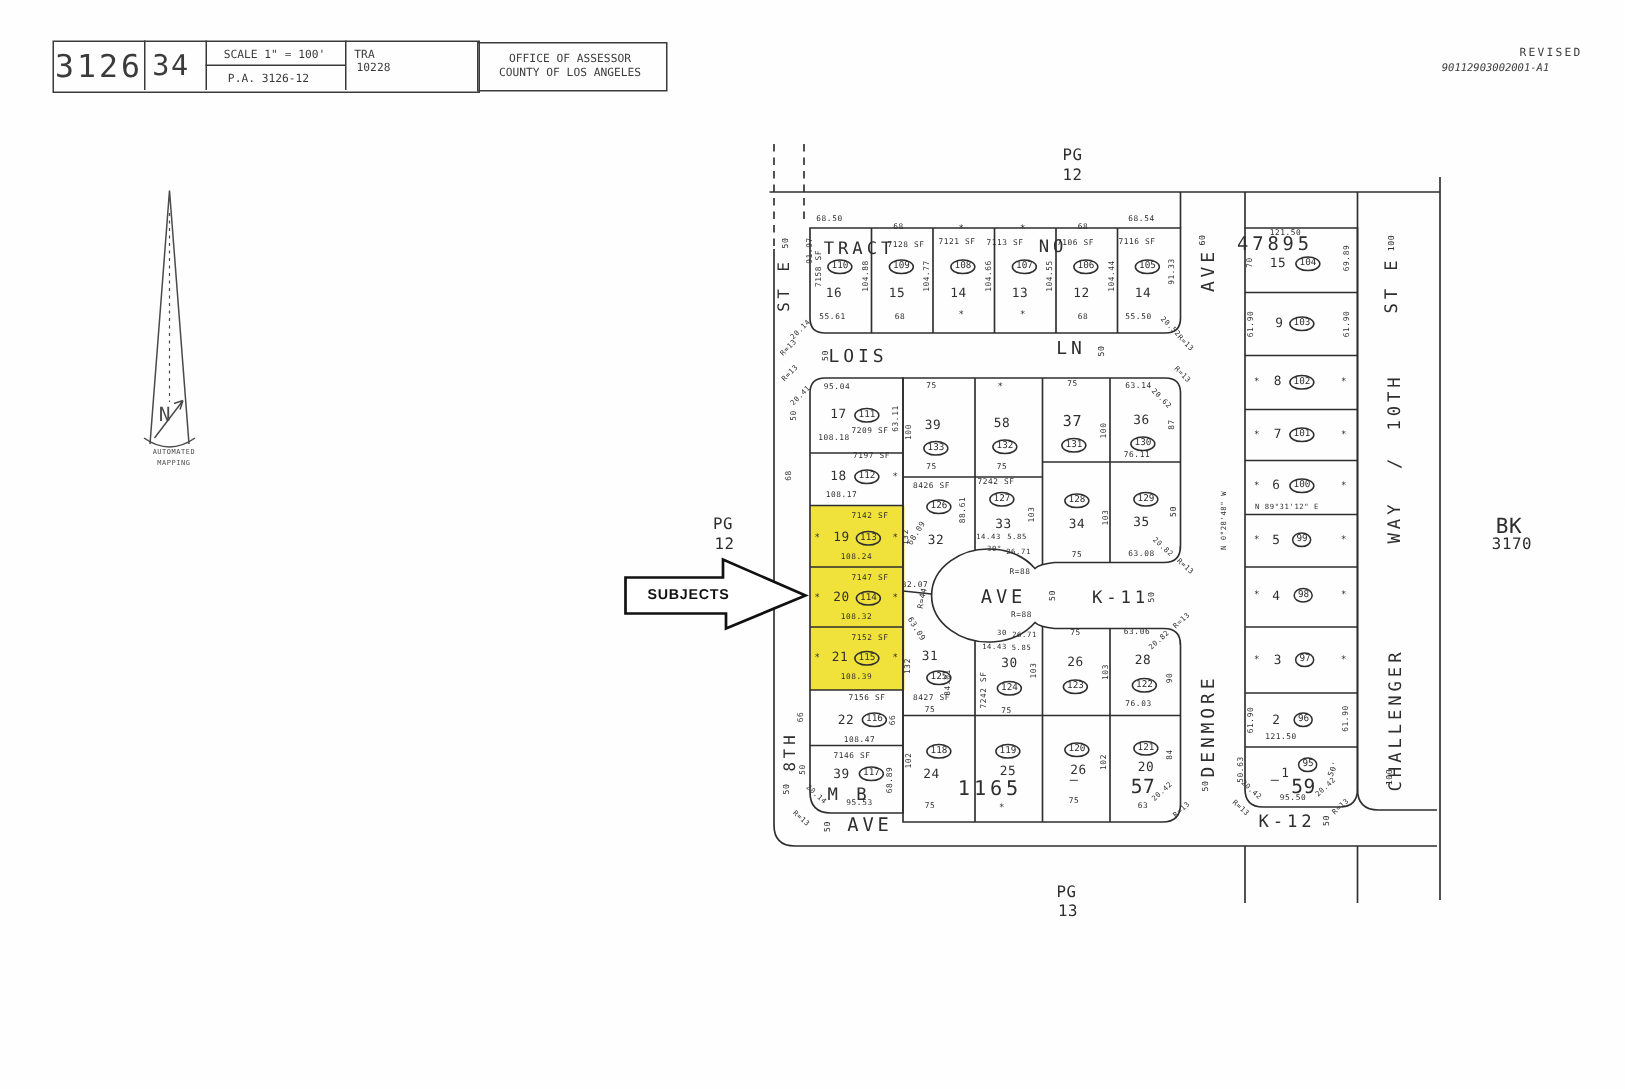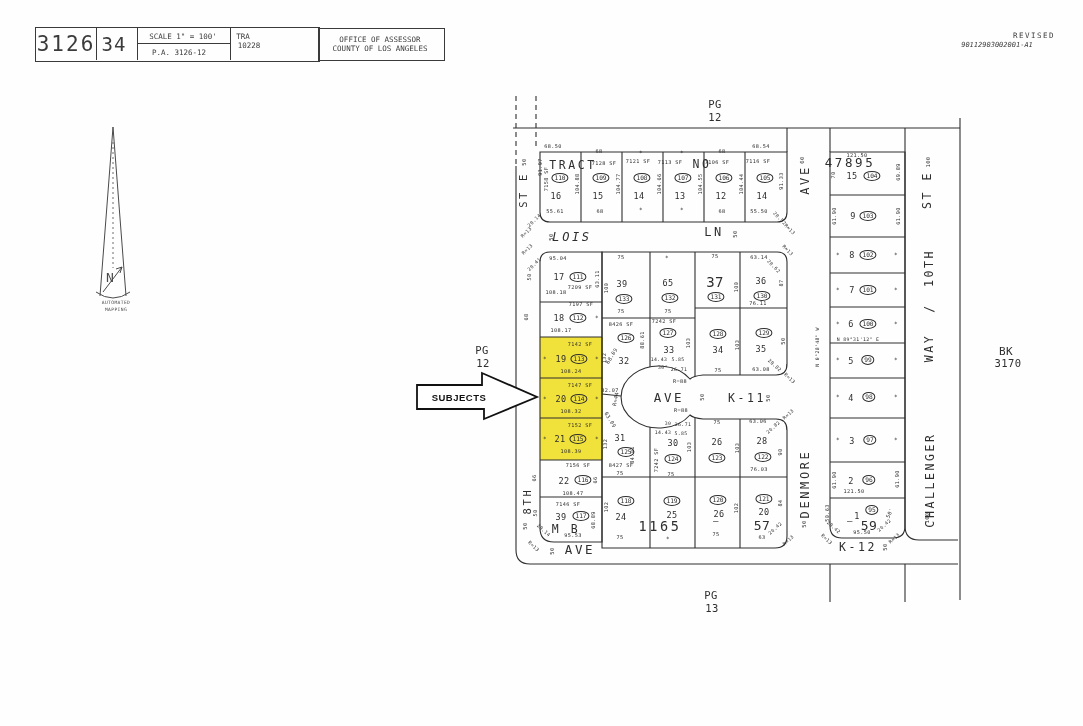--- a/index.html
+++ b/index.html
@@ -97,28 +97,28 @@
   <div class="lbl" style="left:116px;top:310px;font-size:4.6px;color:#4a4a4a;">MAPPING</div>
   <div class="callout-label" style="left:459px;top:397px;font-size:9.5px;">SUBJECTS</div>
 
   <div id="map" style="position:absolute;left:0;top:0;width:1083px;height:726px;">
       <div class="lbl" style="left: 715px; top: 104px; font-size: 10.5px;">PG</div>
       <div class="lbl" style="left: 715px; top: 117px; font-size: 10.5px;">12</div>
       <div class="lbl" style="left: 482px; top: 350px; font-size: 10.5px;">PG</div>
       <div class="lbl" style="left: 483px; top: 363px; font-size: 10.5px;">12</div>
       <div class="lbl" style="left: 711px; top: 595px; font-size: 10.5px;">PG</div>
       <div class="lbl" style="left: 712px; top: 608px; font-size: 10.5px;">13</div>
-      <div class="lbl" style="left: 1006px; top: 351px; font-size: 11px;">BK</div>
+      <div class="lbl" style="left: 1006px; top: 351px; font-size: 14px;">BK</div>
       <div class="lbl" style="left: 1008px; top: 363px; font-size: 10.5px;">3170</div>
       <div class="lbl w" style="left: 523px; top: 190px; font-size: 10.5px; transform: translate(-50%, -50%) rotate(-90deg);">ST E</div>
       <div class="lbl" style="left: 525px; top: 162px; font-size: 5.5px; transform: translate(-50%, -50%) rotate(-90deg);">50</div>
       <div class="lbl w" style="left: 573px; top: 166px; font-size: 11.5px;">TRACT</div>
       <div class="lbl w" style="left: 702px; top: 165px; font-size: 11.5px;">NO</div>
       <div class="lbl w" style="left: 850px; top: 163px; font-size: 12.5px;">47895</div>
-      <div class="lbl w" style="left: 572px; top: 237px; font-size: 12px; font-style: italic;">LOIS</div>
+      <div class="lbl w" style="left: 572px; top: 237px; font-size: 12px;">LOIS</div>
       <div class="lbl" style="left: 552px; top: 237px; font-size: 5.5px; transform: translate(-50%, -50%) rotate(-90deg);">50</div>
       <div class="lbl w" style="left: 714px; top: 232px; font-size: 12px;">LN</div>
       <div class="lbl" style="left: 736px; top: 234px; font-size: 5.5px; transform: translate(-50%, -50%) rotate(-90deg);">50</div>
       <div class="lbl w" style="left: 669px; top: 398px; font-size: 12.5px;">AVE</div>
       <div class="lbl" style="left: 703px; top: 397px; font-size: 5.5px; transform: translate(-50%, -50%) rotate(-90deg);">50</div>
       <div class="lbl w" style="left: 747px; top: 399px; font-size: 11.5px;">K-11</div>
       <div class="lbl" style="left: 769px; top: 398px; font-size: 5.5px; transform: translate(-50%, -50%) rotate(-90deg);">50</div>
       <div class="lbl" style="left: 680px; top: 382px; font-size: 5.2px;">R=88</div>
       <div class="lbl" style="left: 681px; top: 411px; font-size: 5.2px;">R=88</div>
       <div class="lbl" style="left: 616px; top: 399px; font-size: 5.2px; transform: translate(-50%, -50%) rotate(-78deg);">R=44</div>
@@ -238,25 +238,25 @@
       <div class="lbl" style="left: 594px; top: 520px; font-size: 5.2px; transform: translate(-50%, -50%) rotate(-90deg);">68.89</div>
       <div class="lbl" style="left: 536px; top: 513px; font-size: 5.2px; transform: translate(-50%, -50%) rotate(-90deg);">50</div>
       <div class="lbl" style="left: 543px; top: 531px; font-size: 4.8px; transform: translate(-50%, -50%) rotate(42deg);">20.14</div>
       <div class="lbl" style="left: 533px; top: 547px; font-size: 4.8px; transform: translate(-50%, -50%) rotate(42deg);">R=13</div>
       <div class="lbl" style="left: 621px; top: 258px; font-size: 5.2px;">75</div>
       <div class="lbl" style="left: 622px; top: 284px; font-size: 8.5px;">39</div>
       <div class="lbl c" style="left: 624px; top: 299px; font-size: 6.2px;">133</div>
       <div class="lbl" style="left: 621px; top: 312px; font-size: 5.2px;">75</div>
       <div class="lbl" style="left: 607px; top: 288px; font-size: 5.2px; transform: translate(-50%, -50%) rotate(-90deg);">100</div>
       <div class="lbl" style="left: 667px; top: 258px; font-size: 6px;">*</div>
-      <div class="lbl" style="left: 668px; top: 283px; font-size: 8.5px;">65</div>
+      <div class="lbl" style="left: 668px; top: 283px; font-size: 8.5px;">58</div>
       <div class="lbl c" style="left: 670px; top: 298px; font-size: 6.2px;">132</div>
       <div class="lbl" style="left: 668px; top: 312px; font-size: 5.2px;">75</div>
       <div class="lbl" style="left: 715px; top: 257px; font-size: 5.2px;">75</div>
-      <div class="lbl" style="left: 715px; top: 282px; font-size: 14px;">37</div>
+      <div class="lbl" style="left: 715px; top: 282px; font-size: 10px;">37</div>
       <div class="lbl c" style="left: 716px; top: 297px; font-size: 6.2px;">131</div>
       <div class="lbl" style="left: 737px; top: 287px; font-size: 5.2px; transform: translate(-50%, -50%) rotate(-90deg);">100</div>
       <div class="lbl" style="left: 759px; top: 258px; font-size: 5.2px;">63.14</div>
       <div class="lbl" style="left: 761px; top: 281px; font-size: 8.5px;">36</div>
       <div class="lbl c" style="left: 762px; top: 296px; font-size: 6.2px;">130</div>
       <div class="lbl" style="left: 758px; top: 304px; font-size: 5.2px;">76.11</div>
       <div class="lbl" style="left: 782px; top: 283px; font-size: 5.2px; transform: translate(-50%, -50%) rotate(-90deg);">87</div>
       <div class="lbl" style="left: 773px; top: 267px; font-size: 4.8px; transform: translate(-50%, -50%) rotate(45deg);">20.62</div>
       <div class="lbl" style="left: 787px; top: 251px; font-size: 4.8px; transform: translate(-50%, -50%) rotate(45deg);">R=13</div>
       <div class="lbl" style="left: 621px; top: 325px; font-size: 5.2px;">8426 SF</div>

